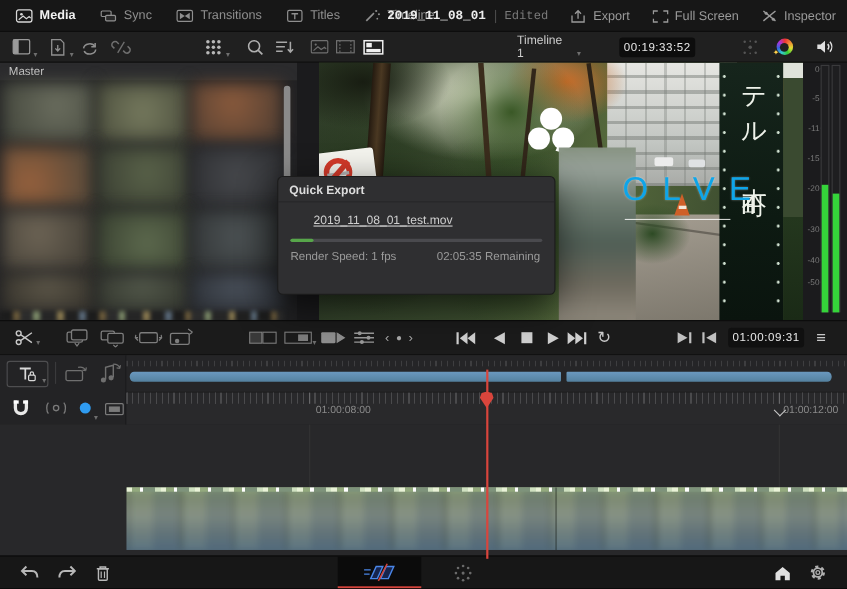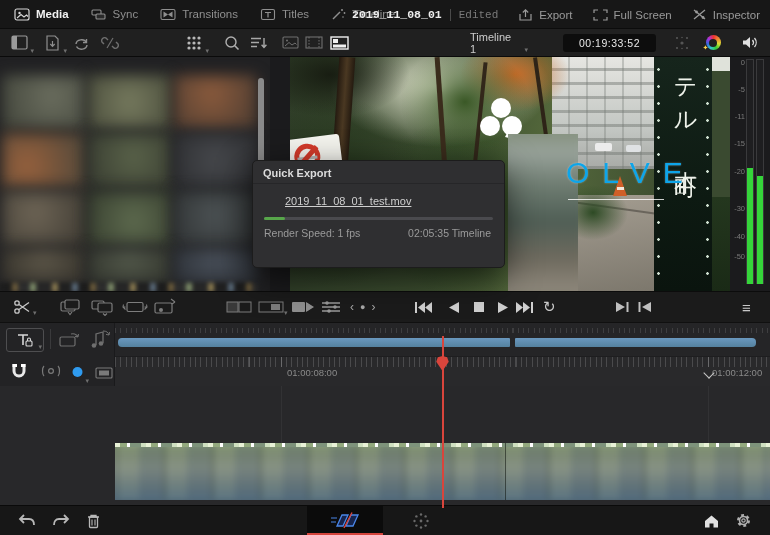--- a/index.html
+++ b/index.html
@@ -17,21 +17,21 @@
   #tb-title .sep{width:1px;height:12px;background:#4a4a4a;}
   #tb-title .status{color:#7a7a7a;font-size:11px;}
   #tb-right{position:absolute;right:10px;top:0;height:29px;display:flex;align-items:center;gap:20px;}
   .tb-action{display:flex;align-items:center;gap:6px;font-size:11.5px;color:#9a9a9a;}
   
   #toolbar2{position:absolute;left:0;top:29px;width:770px;height:28px;background:#202020;
             border-bottom:1px solid #0a0a0a;box-sizing:border-box;}
   .t2{position:absolute;top:0;height:27px;display:flex;align-items:center;justify-content:center;}
   .caret{font-size:7px;color:#6f6f6f;line-height:1;}
   .tl-name{font-size:11px;color:#cccccc;}
-  .tc-pill{background:#0d0d0d;border-radius:3px;padding:3px 16px;font-size:10.5px;color:#e8e8e8;letter-spacing:.5px;}
+  .tc-pill{background:#0d0d0d;border-radius:3px;padding:3px 4px;font-size:10.5px;color:#e8e8e8;letter-spacing:.5px;}
   #cam-block{position:absolute;left:631px;top:31px;width:34px;height:24px;background:#3c2142;border-radius:3px;
              display:flex;align-items:center;justify-content:center;}
   #colorwheel{width:15px;height:15px;border-radius:50%;
       background:conic-gradient(#e33,#e83,#dd3,#3c3,#3cc,#36d,#a3d,#e33);position:relative;}
   #colorwheel::after{content:"";position:absolute;left:3.5px;top:3.5px;width:8px;height:8px;border-radius:50%;background:#202020;}
   #colorwheel .spark{position:absolute;left:-3px;bottom:-2px;color:#ffd34d;font-size:7px;}
   
   #mediapool{position:absolute;left:0;top:57px;width:270px;height:234px;background:#212123;overflow:hidden;}
   #bin-header{position:absolute;left:0;top:0;width:270px;height:16px;background:#2b2b2d;
               font-size:10.5px;color:#c8c8c8;display:flex;align-items:center;padding-left:8px;box-sizing:border-box;}
@@ -313,20 +313,23 @@
     </div>
     <div class="t2" style="left:737px;width:26px">
       <svg width="18" height="15" viewBox="0 0 18 15">
           <path d="M2 5.5 H5 L9 2 V13 L5 9.5 H2 Z" fill="#e0e0e0"></path>
           <path d="M11.5 5 a4 4 0 0 1 0 5 M13.5 3 a7 7 0 0 1 0 9" fill="none" stroke="#e0e0e0" stroke-width="1.3"></path>
         </svg>
     </div>
   </div>
 
   <div id="mediapool">
+    <div id="bin-header">
+      <span>Master</span>
+    </div>
     <div class="tile" style="left:2px;top:18px;background:radial-gradient(circle at 60% 40%,#6a6d5e,#41443a)"></div>
     <div class="tile" style="left:88px;top:18px;background:radial-gradient(circle at 50% 50%,#767a5e,#4a4d3c)"></div>
     <div class="tile" style="left:174px;top:18px;background:radial-gradient(circle at 45% 35%,#8a5a3c,#4a3b31)"></div>
     <div class="tile" style="left:2px;top:76px;background:radial-gradient(circle at 30% 60%,#96603c,#4c463a)"></div>
     <div class="tile" style="left:88px;top:76px;background:radial-gradient(circle at 55% 45%,#596249,#373b30)"></div>
     <div class="tile" style="left:174px;top:76px;background:radial-gradient(circle at 50% 50%,#46484c,#2d2e31)"></div>
     <div class="tile" style="left:2px;top:134px;background:radial-gradient(circle at 40% 40%,#6d6455,#3e3a32)"></div>
     <div class="tile" style="left:88px;top:134px;background:radial-gradient(circle at 55% 55%,#5d6a4e,#363d2e)"></div>
     <div class="tile" style="left:174px;top:134px;background:radial-gradient(circle at 50% 45%,#4c5254,#303334)"></div>
     <div class="tile" style="left:2px;top:192px;height:34px;background:radial-gradient(circle at 50% 20%,#5c5648,#35322b)"></div>
@@ -402,21 +405,21 @@
   </div>
 
   <div id="qe">
     <span id="qe-title">Quick Export</span>
     <div id="qe-sep"></div>
     <span id="qe-file">2019_11_08_01_test.mov</span>
     <div id="qe-bar">
       <div class="qe-fill" style="width:9%"></div>
     </div>
     <span id="qe-speed">Render Speed: 1 fps</span>
-    <span id="qe-remain">02:05:35 Timeline</span>
+    <span id="qe-remain">02:05:35 Remaining</span>
   </div>
 
   <div id="transport">
     <div class="tr" style="left:13px">
       <svg width="18" height="16" viewBox="0 0 18 16">
           <circle cx="4" cy="4" r="2.2" fill="none" stroke="#c8c8c8" stroke-width="1.3"></circle>
           <circle cx="4" cy="12" r="2.2" fill="none" stroke="#c8c8c8" stroke-width="1.3"></circle>
           <path d="M6 5.5 L16 12.5 M6 10.5 L16 3.5" stroke="#c8c8c8" stroke-width="1.3"></path>
         </svg>
       <span class="caret" style="position:relative;top:5px;left:2px">▾</span>
@@ -518,20 +521,23 @@
       <svg width="15" height="12" viewBox="0 0 15 12">
           <path d="M1 1 L10 6 L1 11 Z" fill="#c0c0c0"></path>
           <path d="M12.5 1 V11" stroke="#c0c0c0" stroke-width="2"></path>
         </svg>
     </div>
     <div class="tr" style="left:637px">
       <svg width="15" height="12" viewBox="0 0 15 12">
           <path d="M2.5 1 V11" stroke="#c0c0c0" stroke-width="2"></path>
           <path d="M14 1 L5 6 L14 11 Z" fill="#c0c0c0"></path>
         </svg>
+    </div>
+    <div class="tr" style="left:662px">
+      <span class="tc-pill" style="background:#101010">01:00:09:31</span>
     </div>
     <div class="tr glyph" style="left:742px;font-size:15px">
       <span>≡</span>
     </div>
   </div>
 
   <div id="timeline">
     <div id="tl-left">
       <div id="toolbox">
         <svg width="16" height="15" viewBox="0 0 16 15">

